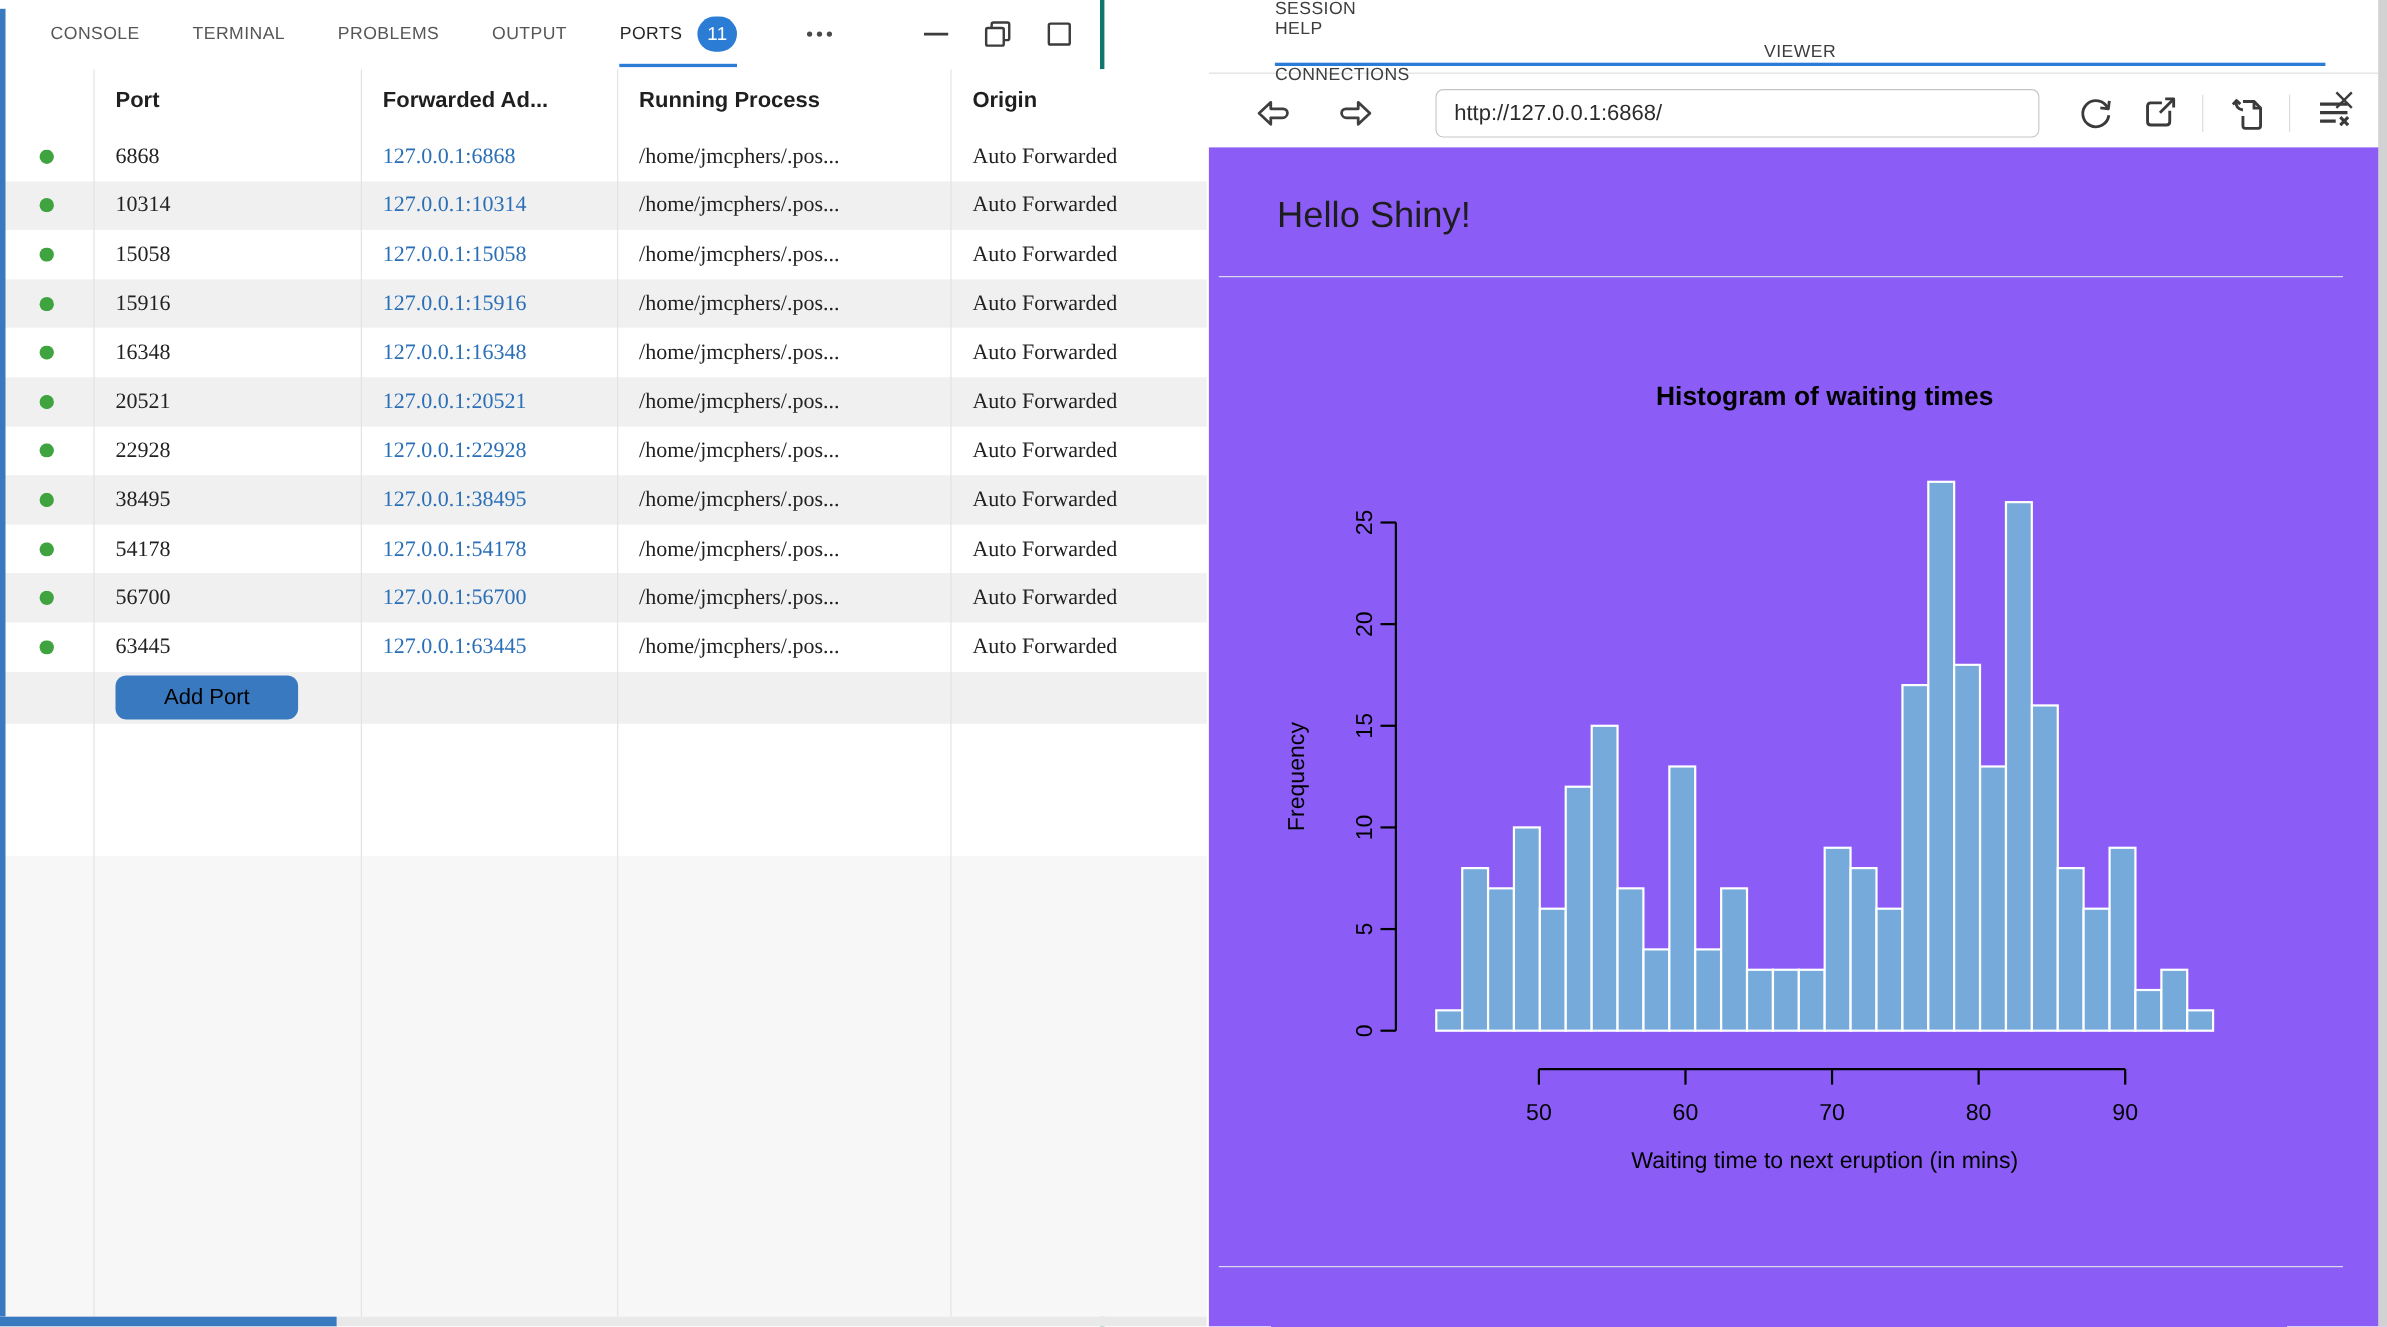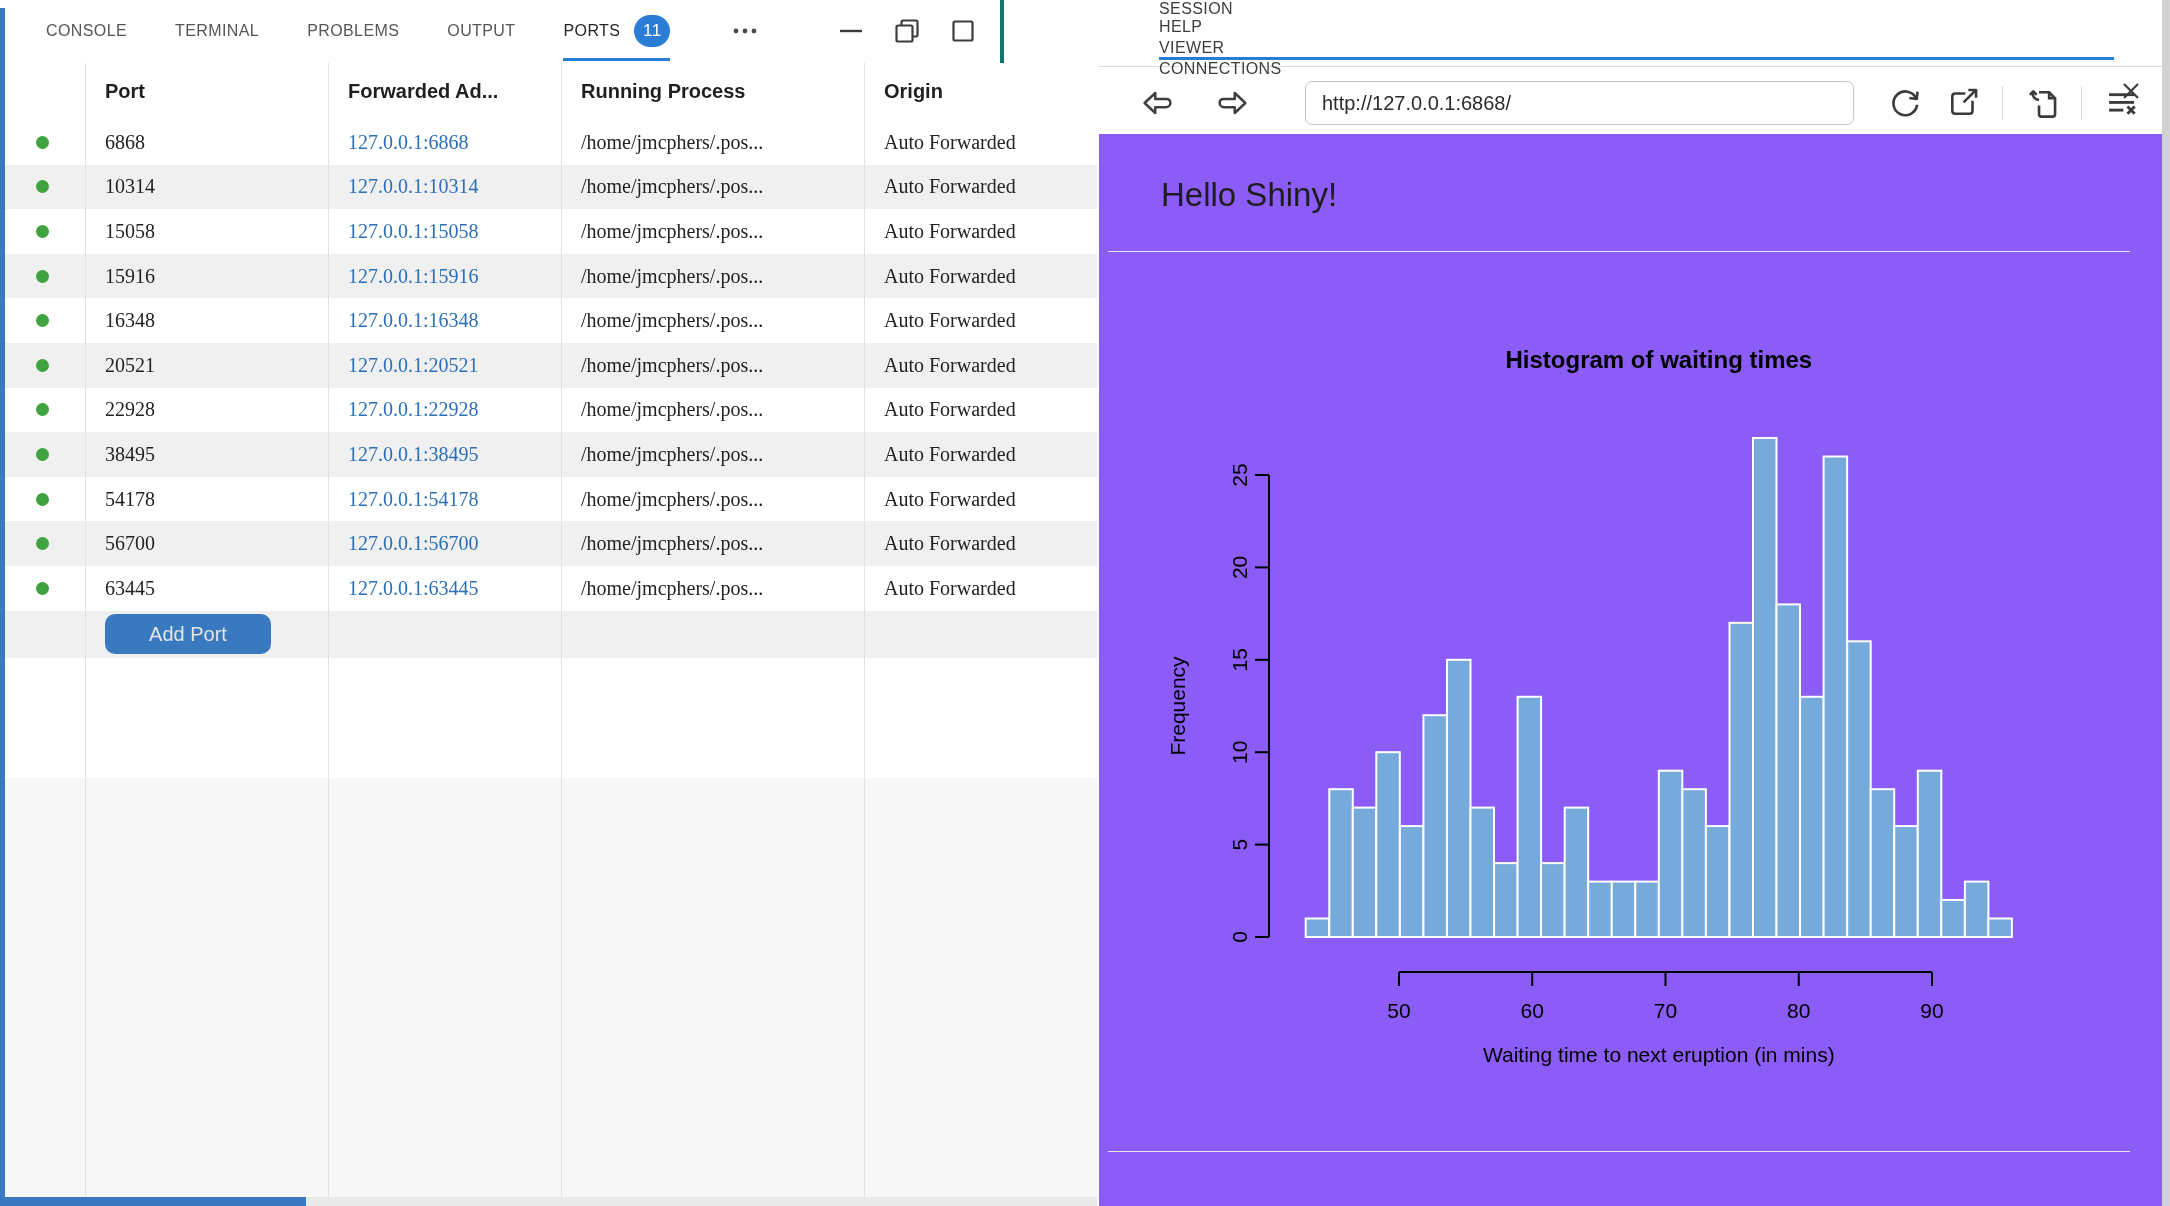--- a/index.html
+++ b/index.html
@@ -33,36 +33,36 @@
   .thead .c { padding-left:20px; white-space:nowrap; overflow:hidden; }
   .trow { height:44.6px; font-size:20px; color:#222; background:#fff; }
   .trow.alt { background:var(--row-alt,#F0F0F0); }
   .trow .c { padding-left:20px; white-space:nowrap; overflow:hidden;font-family:Liberation Serif, serif; }
   .dot-c { display:flex; justify-content:center; padding-left:0 !important; }
   .dot { width:13px; height:13px; border-radius:50%; background:var(--green,#3FA33F); }
   .addr { color:var(--link,#2B6FB8); text-decoration:none; cursor:pointer; }
   .addport-row { height:47px; background:var(--row-alt,#F0F0F0); }
   .add-port { grid-column:2; justify-self:start; margin-left:20px;
               width:166px; height:40px; border:none; border-radius:10px;
-              background:var(--accent,#3879BF); color:#e5e5e5; font-size:20px;
+              background:var(--accent,#3879BF); color:#000000; font-size:20px;
               font-family:"Liberation Sans",sans-serif; cursor:pointer; }
   .table-rest { position:absolute; left:0; right:0; top:715px; bottom:0; background:#f7f7f7; }
   .col-lines { position:absolute; top:0; bottom:0; left:0; right:0; pointer-events:none; z-index:3; }
   .col-line { position:absolute; top:0; bottom:0; width:1px; background:#e2e2e2; }
 
   .hscroll-track { position:absolute; left:0; bottom:0; width:1097px; height:9px; background:#e9e9e9; z-index:7; }
   .hscroll-thumb { position:absolute; left:0; top:0; width:306px; height:9px; background:var(--accent,#3879BF); }
 
   
   .right-panel { position:absolute; left:1099px; top:0; width:1071px; height:1206px; background:#fff; }
   .rtabs { height:67px; display:flex; align-items:stretch; padding-left:60px;
            border-bottom:1px solid #dcdcdc;flex-direction:column; }
   .rtab { display:flex; align-items:center; margin-right:56px; font-size:16px;
           letter-spacing:.4px; color:#3d3d3d; cursor:pointer; }
-  .rtab.active { border-bottom:3px solid var(--badge,#2B7CD4); padding-top:3px; }
+  .rtab.active { border-bottom:3px solid var(--badge,#2B7CD4); padding-top:3px;justify-content:center; }
   .rclose { margin-left:auto; display:flex; align-items:center; padding-right:26px; cursor:pointer; }
 
   .rtoolbar { height:73px; display:flex; align-items:center; border-bottom:1px solid #dcdcdc;
               padding:0 30px 0 40px; gap:32px; }
   .nav-ic { display:flex; align-items:center; cursor:pointer; }
   .url-box { margin-left:22px; width:620px; height:44px; border:1px solid #c5c5c5; border-radius:7px;
              font-size:20px; color:#2b2b2b; padding:0 16px; outline:none; background:#fff;
              font-family:"Liberation Sans",sans-serif; }
   .tool-group { margin-left:auto; display:flex; align-items:center; gap:20px; }
   .vsep { width:1px; height:34px; background:#dadada; }

